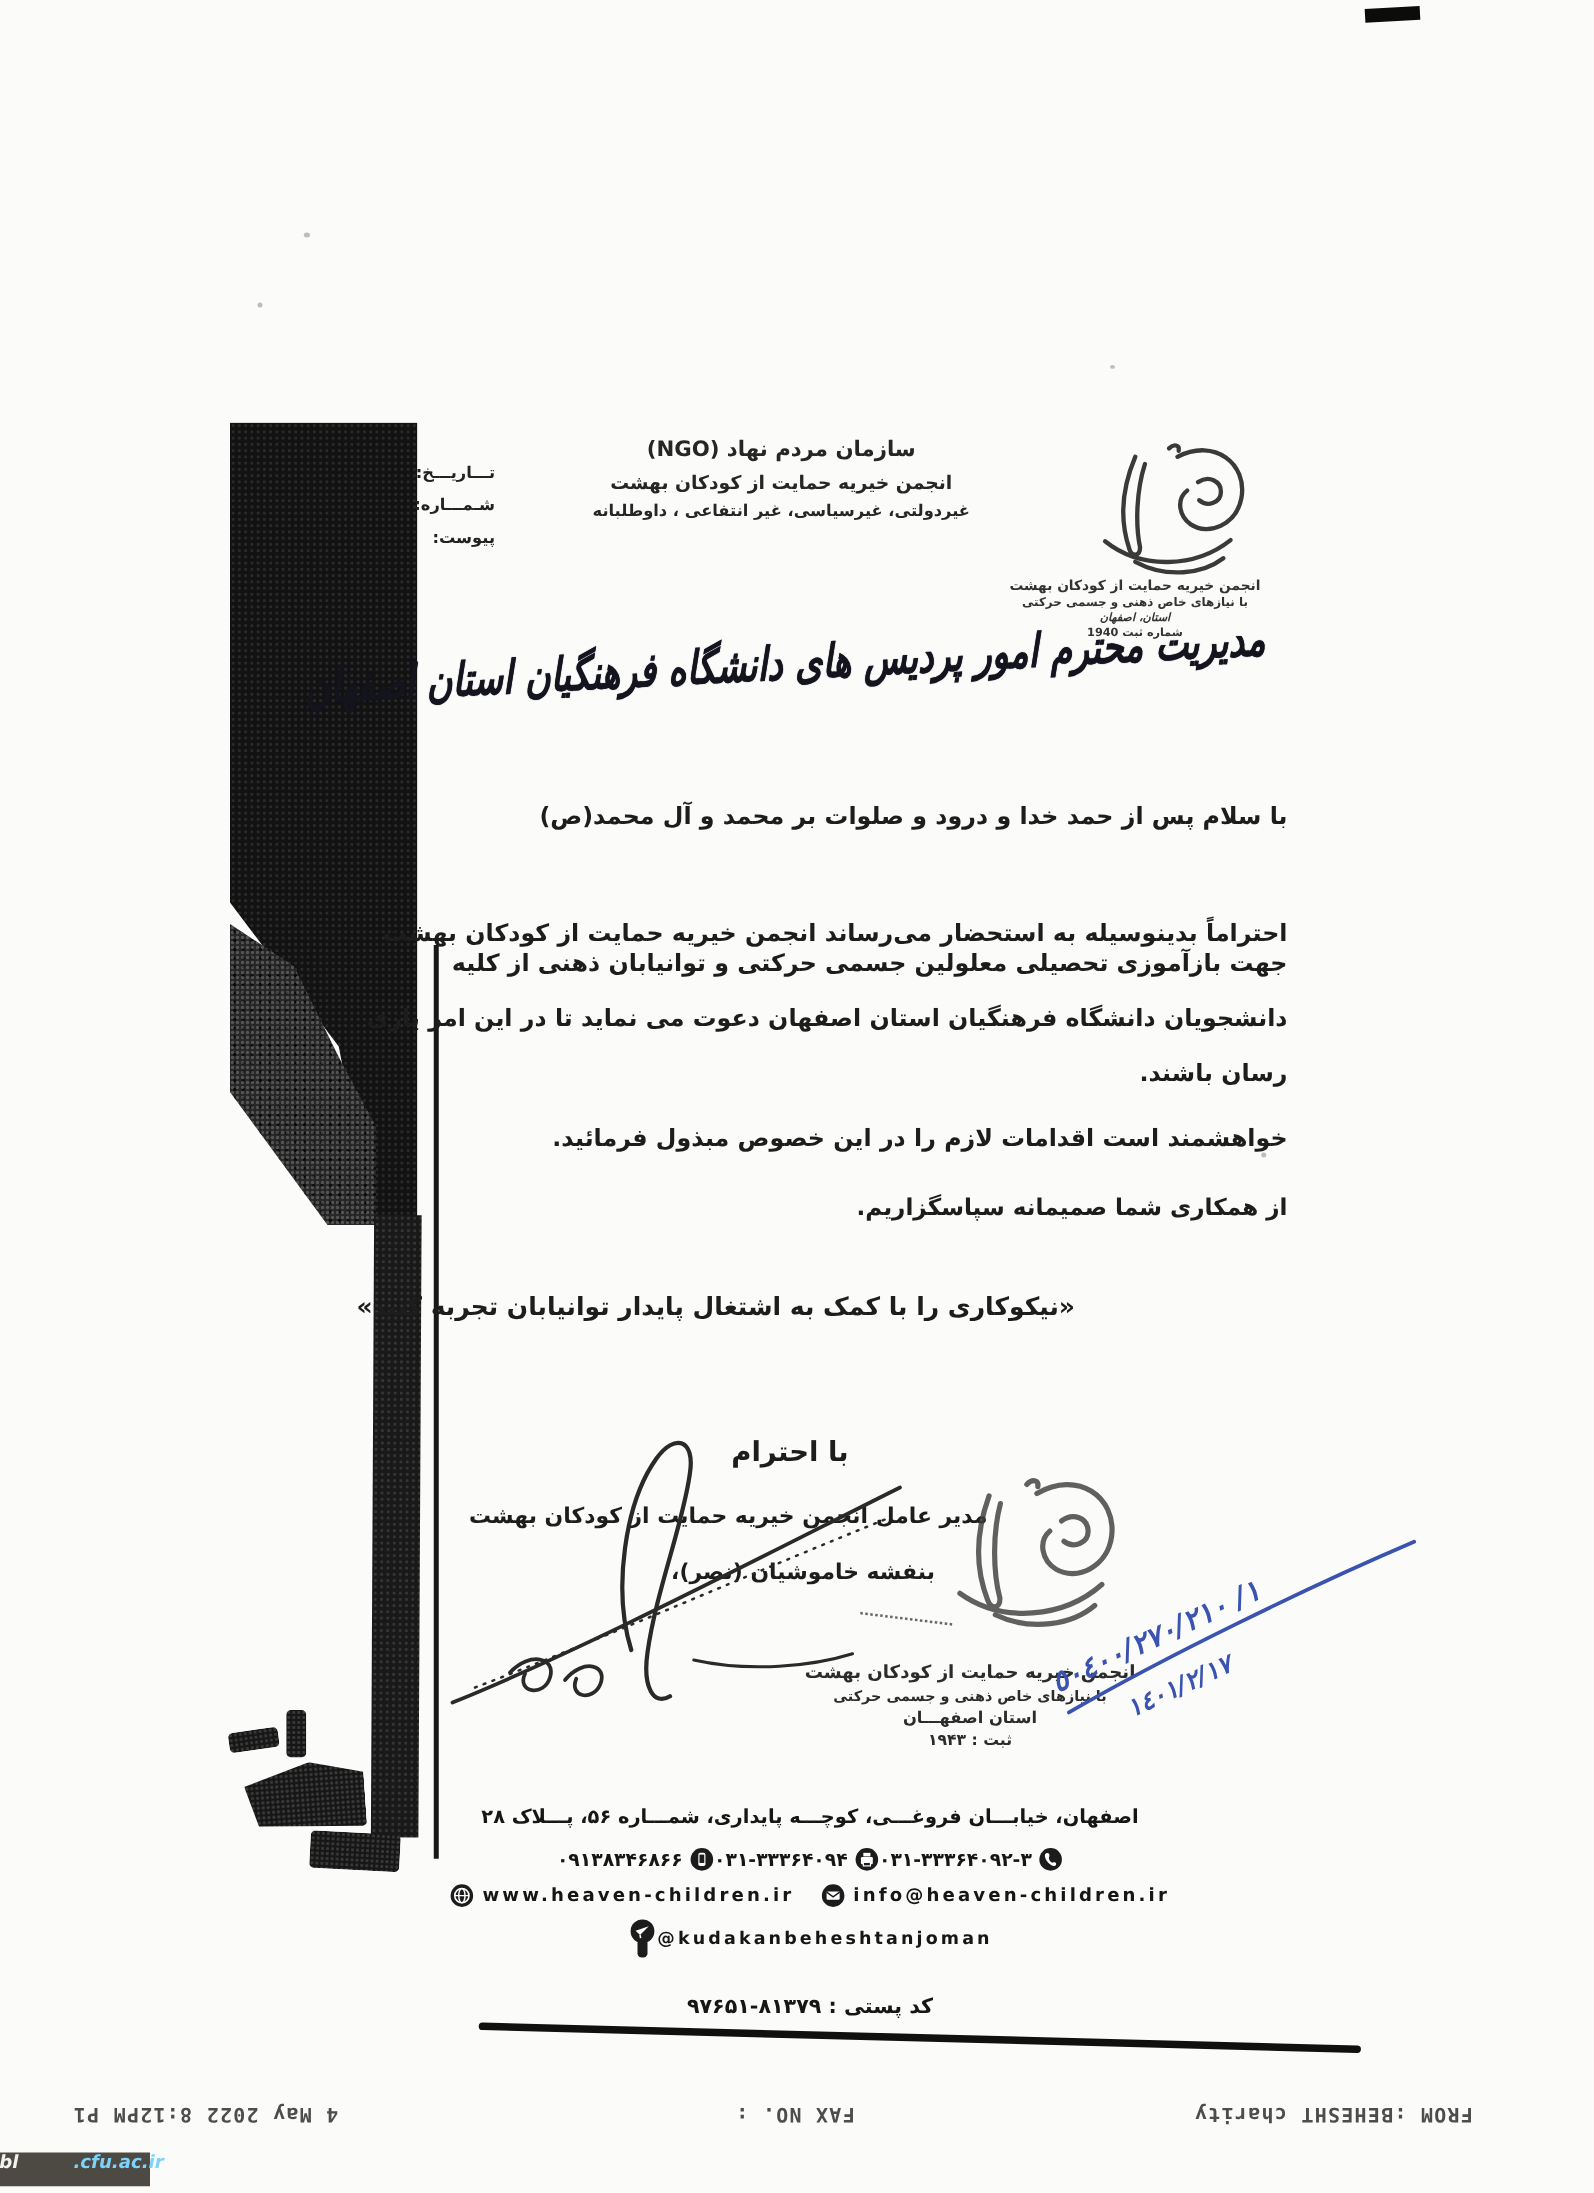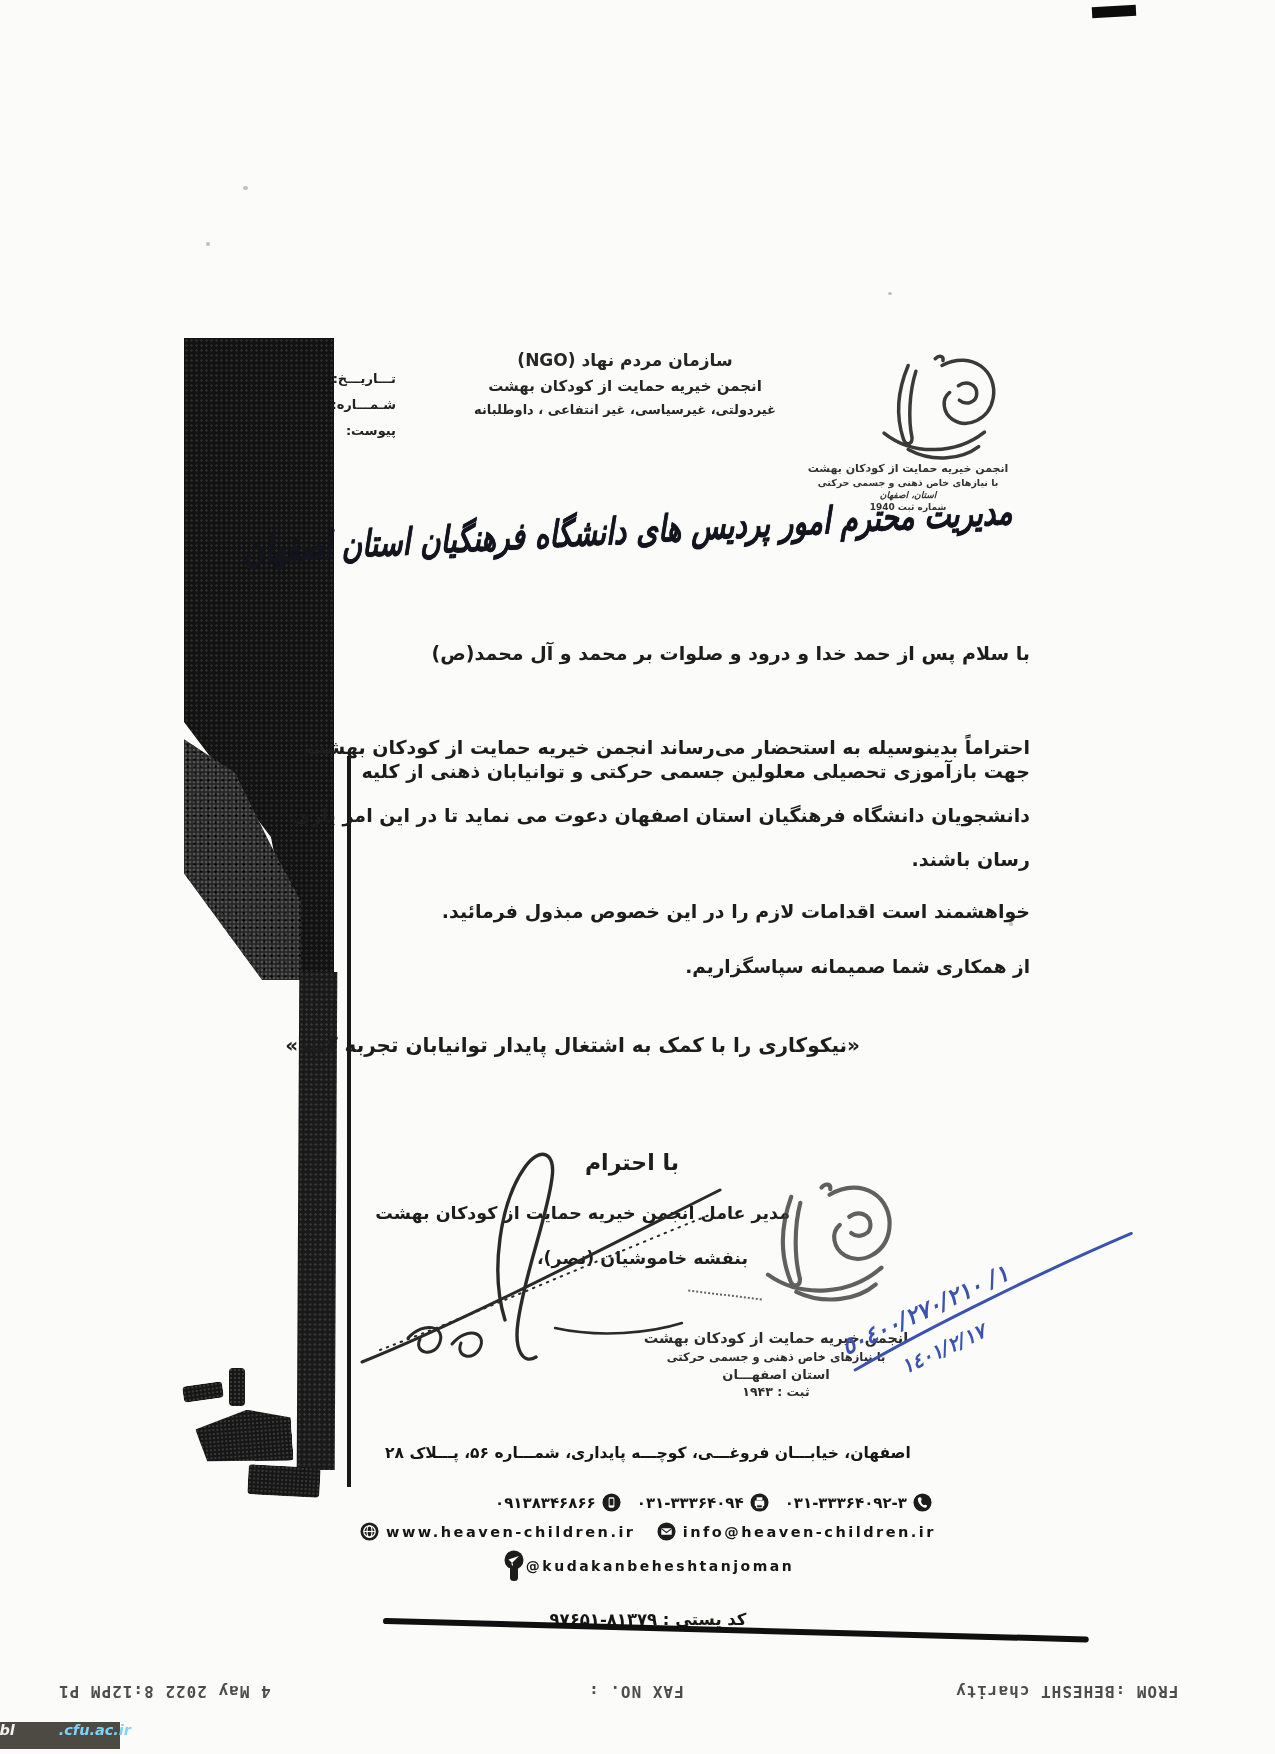--- a/index.html
+++ b/index.html
@@ -68,21 +68,21 @@
   .stamp-logo { left:728px; top:1178px; opacity:.82; transform:rotate(-3deg); }
   .stamp-caption { left:630px; top:1330px; width:292px; text-align:center; color:#2c2c2c; }
   .stamp-caption .s1 { font-size:14.5px; font-weight:bold; letter-spacing:-.5px; }
   .stamp-caption .s2 { font-size:11.5px; font-weight:bold; margin-top:4px; }
   .stamp-caption .s3 { font-size:13px; font-weight:bold; letter-spacing:3px; margin-top:3px; }
   .stamp-caption .s4 { font-size:12.5px; font-weight:bold; margin-top:2px; }
 
   
   .footer { left:358px; top:1444px; width:580px; text-align:center; color:#161616; }
   .address { font-size:15.5px; font-weight:bold; direction:rtl; white-space:nowrap; }
-  .phones { display:flex; justify-content:flex-end; align-items:center; margin-top:31px; padding:0 6px;gap:16px; }
+  .phones { display:flex; justify-content:center; align-items:center; margin-top:16px; padding:0 6px; }
   .pgroup { display:flex; align-items:center; gap:6px; font-size:15px; font-weight:bold; letter-spacing:1px; }
   .webrow { display:flex; justify-content:space-between; align-items:center; margin-top:10px; padding:0 2px; }
   .wgroup { display:flex; align-items:center; gap:7px; font-size:14.5px; font-weight:bold; letter-spacing:2.5px; }
   .socialrow { display:flex; justify-content:center; align-items:center; margin-top:9px; }
   .handle { font-size:14px; font-weight:bold; letter-spacing:2.5px; }
   .postal { margin-top:28px; font-size:16.5px; font-weight:bold; direction:rtl; }
   .bottom-rule { left:383px; top:1618px; width:706px; height:6px; background:#101010; transform:rotate(1.5deg); transform-origin:left center; border-radius:3px; }
 
   
   .blue-note { left:866px; top:1330px; width:320px; transform:rotate(-25deg); transform-origin:left bottom; }

